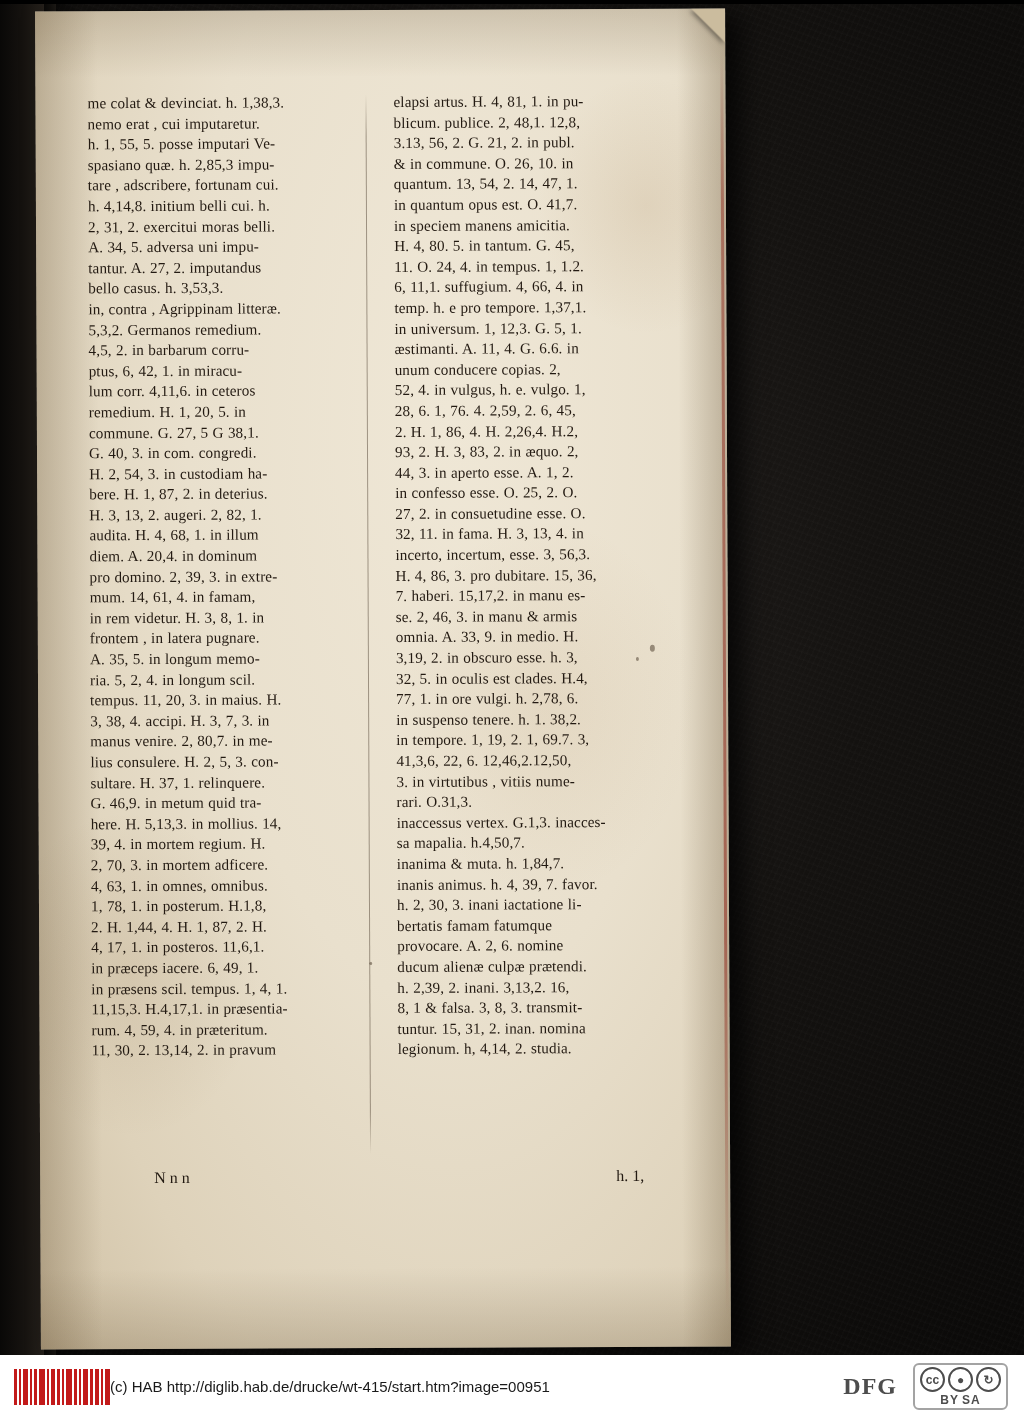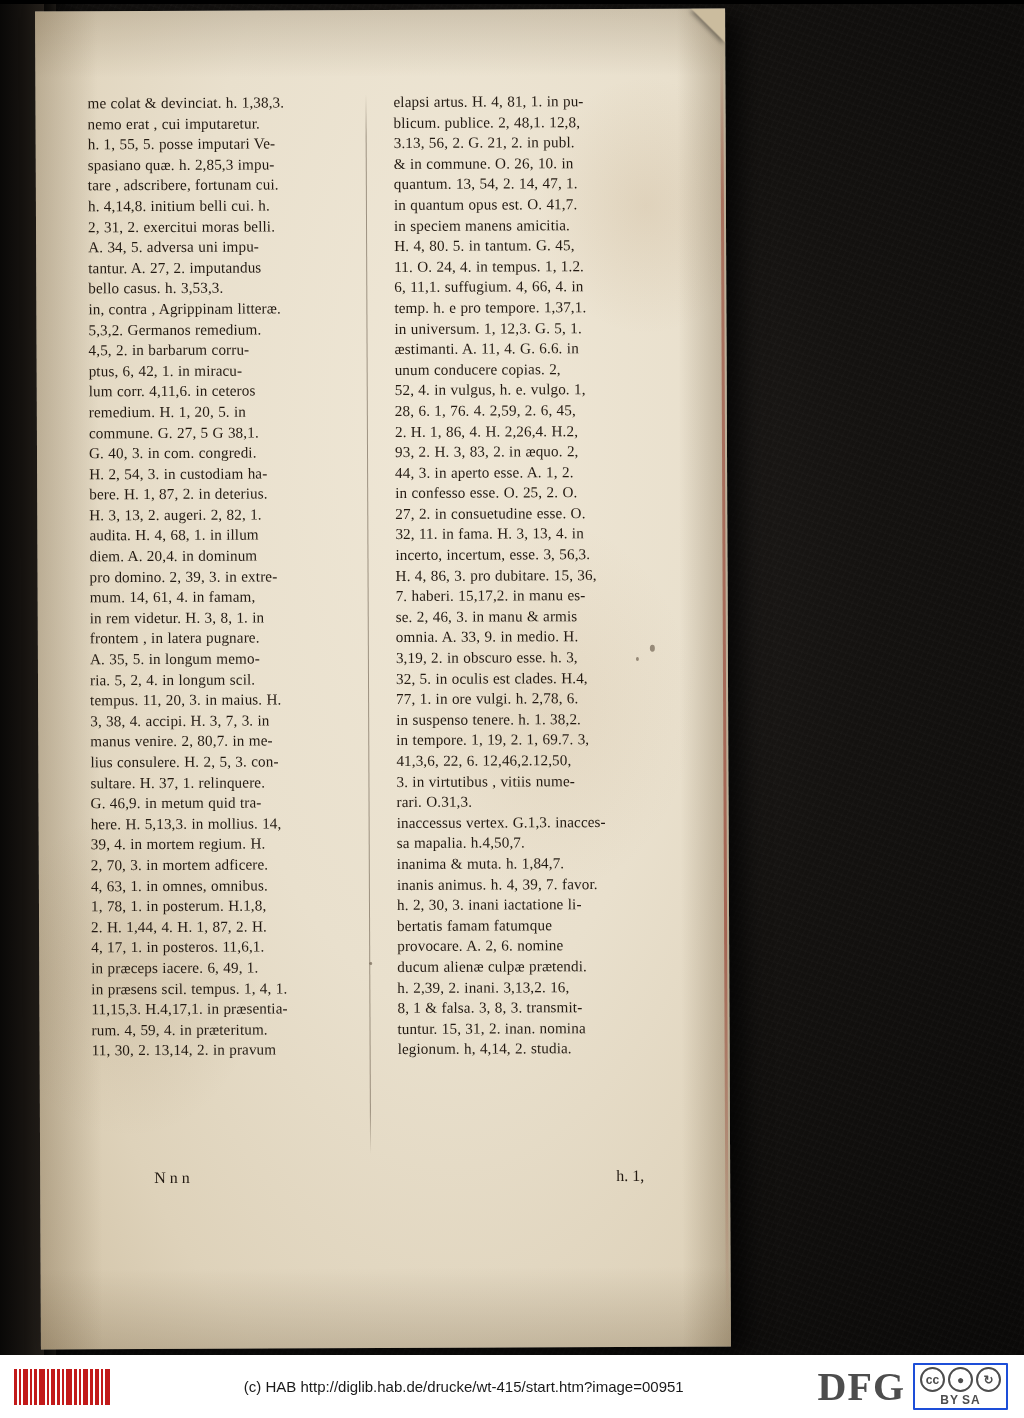--- a/index.html
+++ b/index.html
@@ -170,41 +170,40 @@
     display: flex;
     align-items: stretch;
     gap: 2px;
   }
   #barcode i {
     display: block;
     background: #c21a1a;
   }
   #credit {
     flex: 1;
-    text-align: center;
     font-family: "Liberation Sans", sans-serif;
     font-size: 15px;
     color: #1a1a1a;
   }
   #dfg {
     font-family: "Liberation Serif", serif;
     font-weight: bold;
-    font-size: 40px;
+    font-size: 24px;
     letter-spacing: 1px;
     color: #4d4d4d;
-    margin-right: 8px;
+    margin-right: 16px;
   }
   #cc {
     display: flex;
     align-items: center;
     margin-right: 16px;
   }
   #cc .badge {
-    border: 2px solid #1d4ed8;
-    border-radius: 1px;
+    border: 2px solid #a3a3a3;
+    border-radius: 6px;
     padding: 2px 5px;
     display: flex;
     align-items: center;
     gap: 4px;
     background: #fff;
   }
   #cc .circ {
     width: 21px; height: 21px;
     border-radius: 50%;
     border: 2px solid #4d4d4d;

